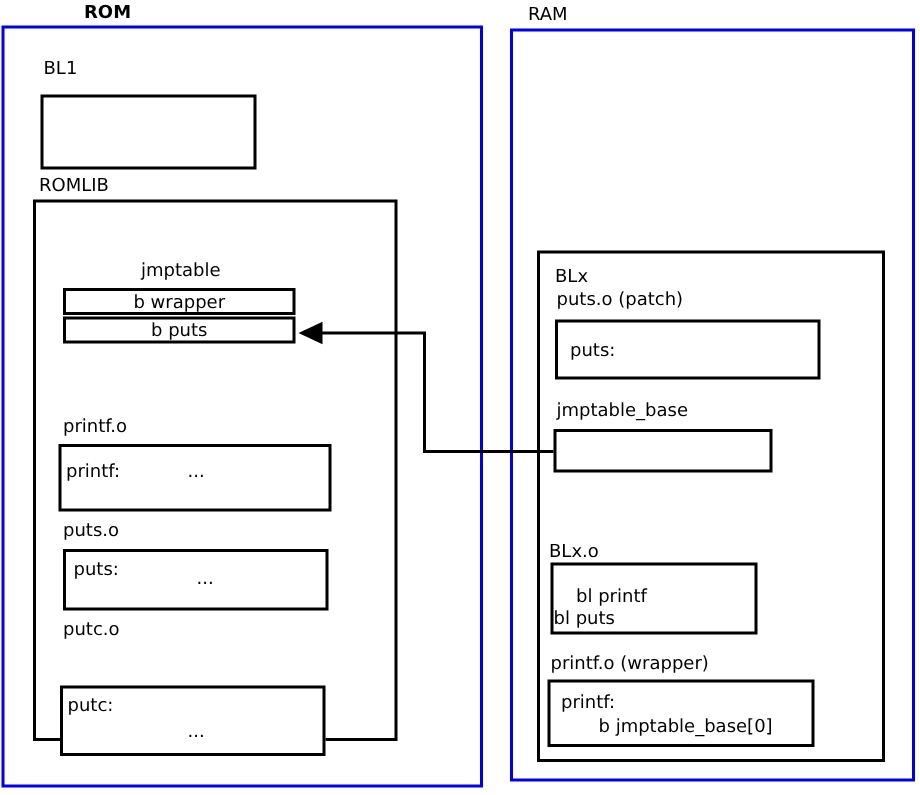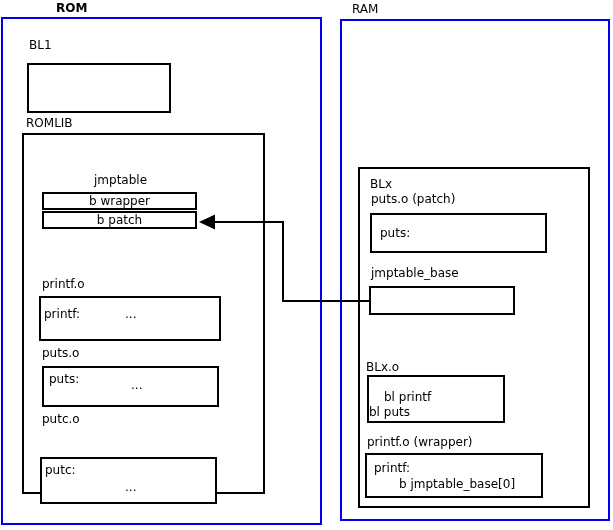--- a/index.html
+++ b/index.html
@@ -67,21 +67,21 @@
 
   <div class="lbl" style="left:29px; top:38px;">BL1</div>
   <div class="box" style="left:27px; top:63px; width:144px; height:50px;"></div>
 
   <div class="lbl" style="left:26px; top:116px;">ROMLIB</div>
   <div class="box" style="left:22px; top:133px; width:243px; height:361px;"></div>
 
   <div class="lbl" style="left:46px; top:173px;margin-left:48px;">jmptable</div>
   <div id="jmptable-rows">
     <div class="jmprow">b wrapper</div>
-    <div class="jmprow">b patch</div>
+    <div class="jmprow">b puts</div>
   </div>
 
   <div class="lbl" style="left:42px; top:277px;">printf.o</div>
   <div class="box" style="left:39px; top:296px; width:182px; height:45px;">
     <span class="txt" style="left:3px; top:9px;">printf:</span>
     <span class="txt" style="left:84px; top:9px;">...</span>
   </div>
 
   <div class="lbl" style="left:42px; top:346px;">puts.o</div>
   <div class="box" style="left:42px; top:366px; width:177px; height:41px;">

